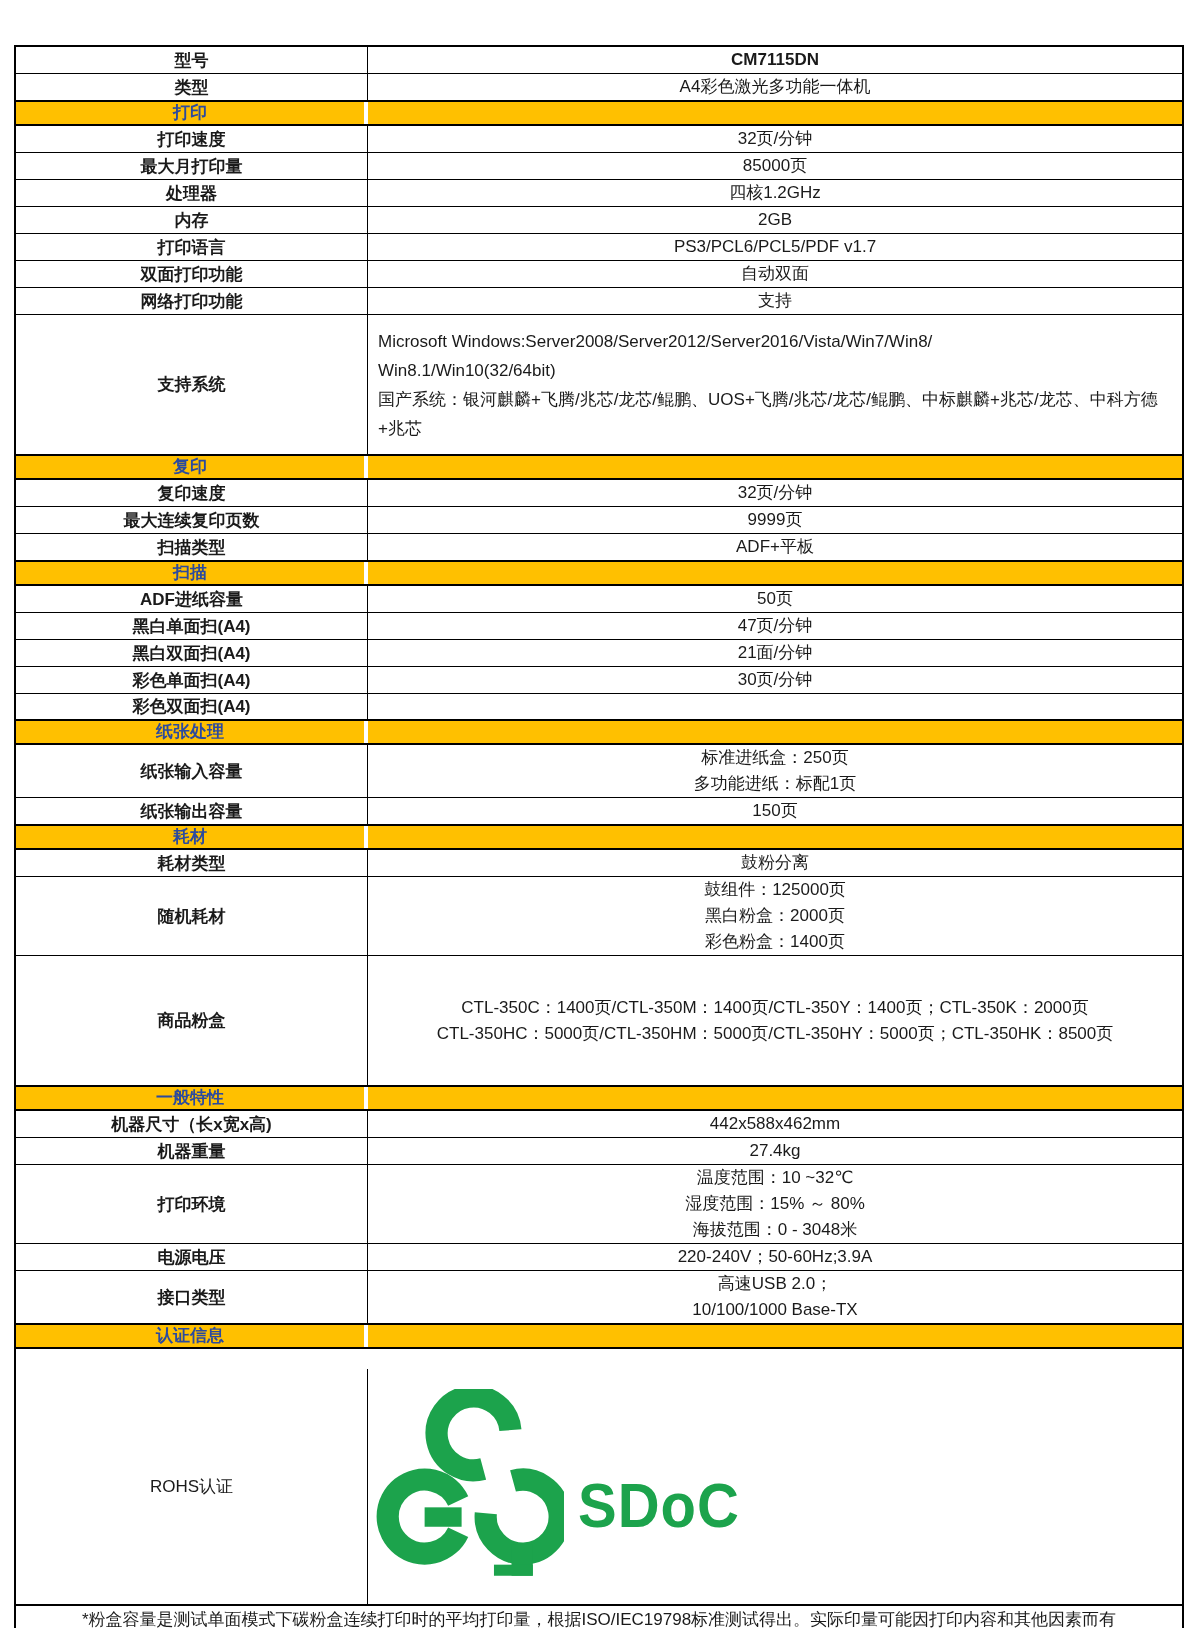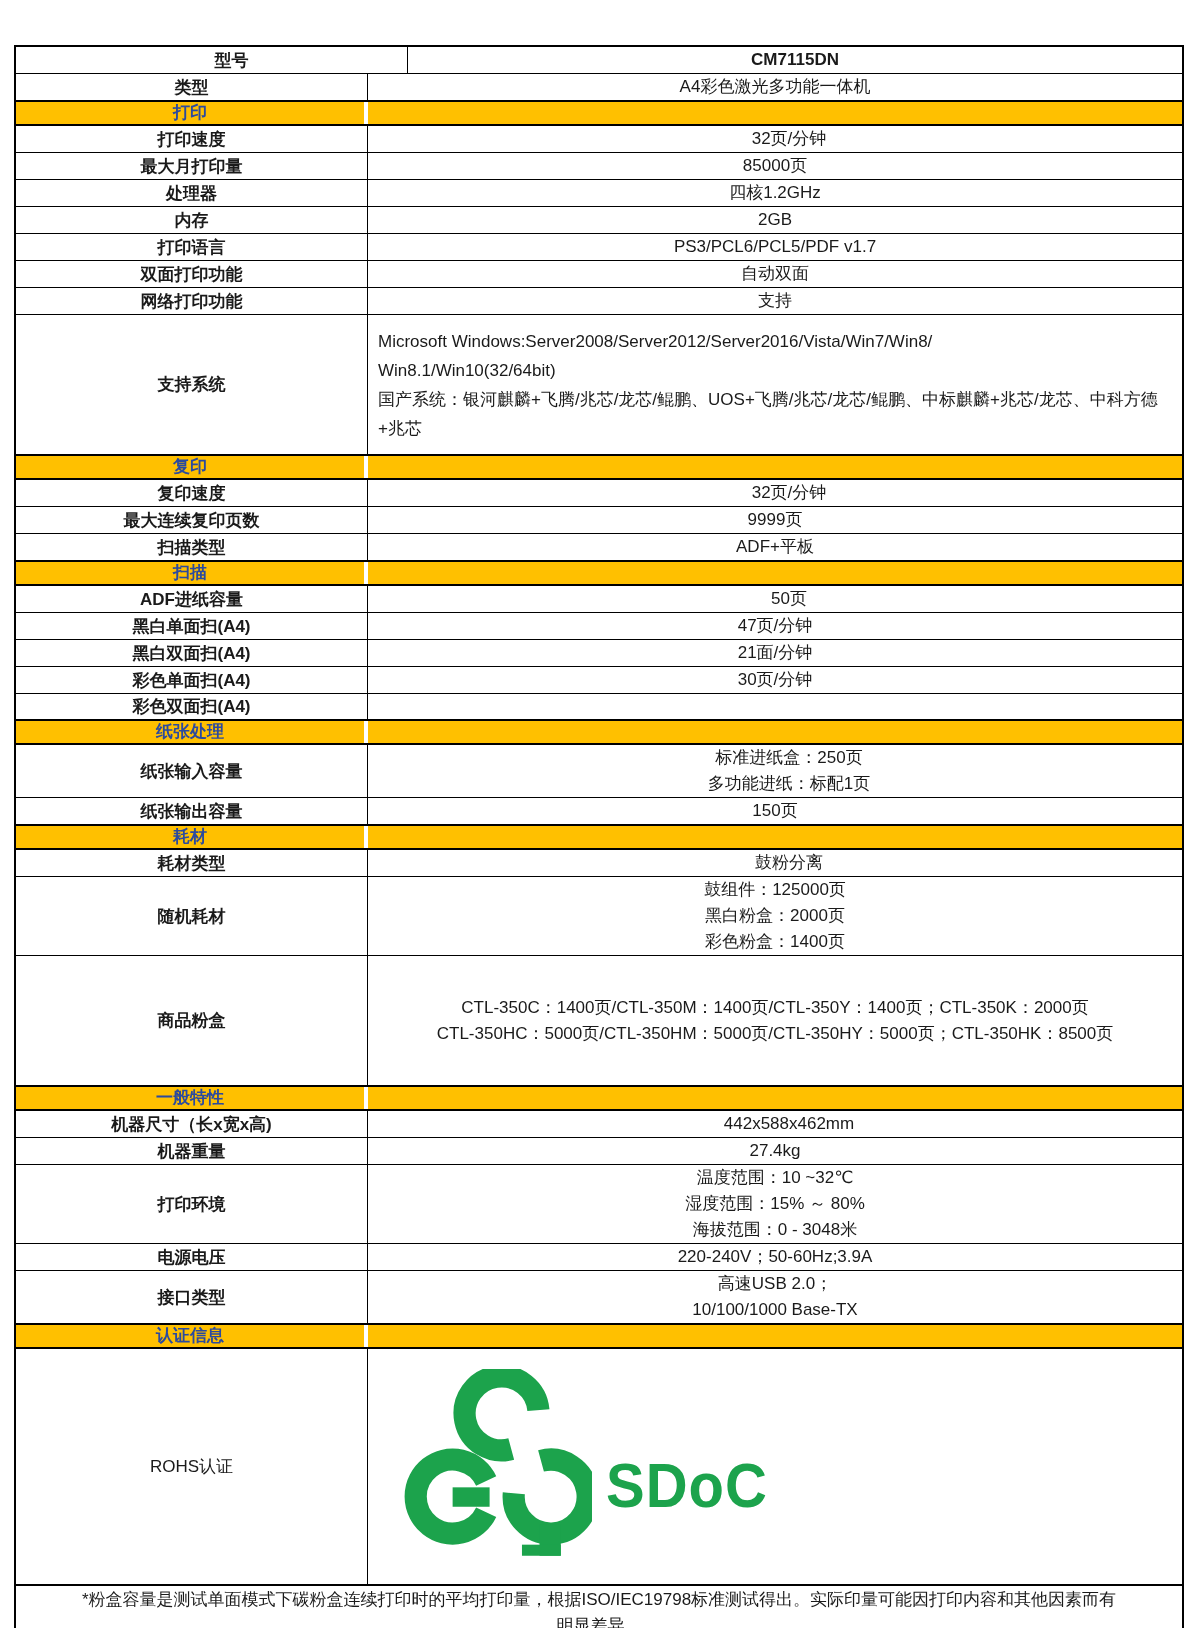--- a/index.html
+++ b/index.html
@@ -16,21 +16,21 @@
     box-sizing:border-box;
     background:#fff;
   }
   .row{
     display:flex;
     min-height:25px;
     border-top:1px solid #000;
     box-sizing:border-box;
     align-items:stretch;
   }
-  .row:first-child{border-top:none;margin-left:40px;}
+  .row:first-child{border-top:none;}
   .cell{box-sizing:border-box;display:flex;flex-direction:column;justify-content:center;}
   .cell-label{
     width:352px;
     flex:0 0 352px;
     border-right:1px solid #000;
     text-align:center;
     font-weight:700;
     font-size:17px;
     line-height:25px;
     align-items:center;
@@ -53,21 +53,21 @@
   }
   .vline{display:block;width:100%;}
   .val-left .vline{width:auto;}
   
   .row.section{
     background:var(--section-bg,#FFC000);
     border-top:2px solid #000;
     border-bottom:2px solid #000;
     min-height:22px;
   }
-  .row.section + .row{border-top:none;gap:28px;}
+  .row.section + .row{border-top:none;}
   .row.section .cell-label{
     border-right:4px solid #ffffff;
     color:var(--section-text,#2B4A9E);
     font-weight:700;
     line-height:22px;
   }
   .row.section .cell-value{background:var(--section-bg,#FFC000);}
   
   .row.footer{border-top:2px solid #000;}
   .row.footer .cell-note{
@@ -297,21 +297,21 @@
         <div class="cell cell-label">接口类型</div>
         <div class="cell cell-value">
           <span class="vline">高速USB 2.0；</span>
           <span class="vline">10/100/1000 Base-TX</span>
         </div>
       </div>
       <div class="row section">
         <div class="cell cell-label">认证信息</div>
         <div class="cell cell-value"></div>
       </div>
-      <div class="row" style="min-height: 235px;">
+      <div class="row" style="min-height: 235px; margin-top: 20px;">
         <div class="cell cell-label regular">ROHS认证</div>
         <div class="cell cell-value">
   <span class="logo-wrap">
     <svg class="gp-svg" viewBox="0 0 200 212" aria-hidden="true">
       <g fill="none" stroke="#1CA34C" stroke-width="24">
 
         <path d="M 144.8 44.5 A 40 40 0 1 0 115.4 86.6"></path>
 
         <path d="M 88.3 154.9 A 40 40 0 1 1 88.3 121.1"></path>
 

